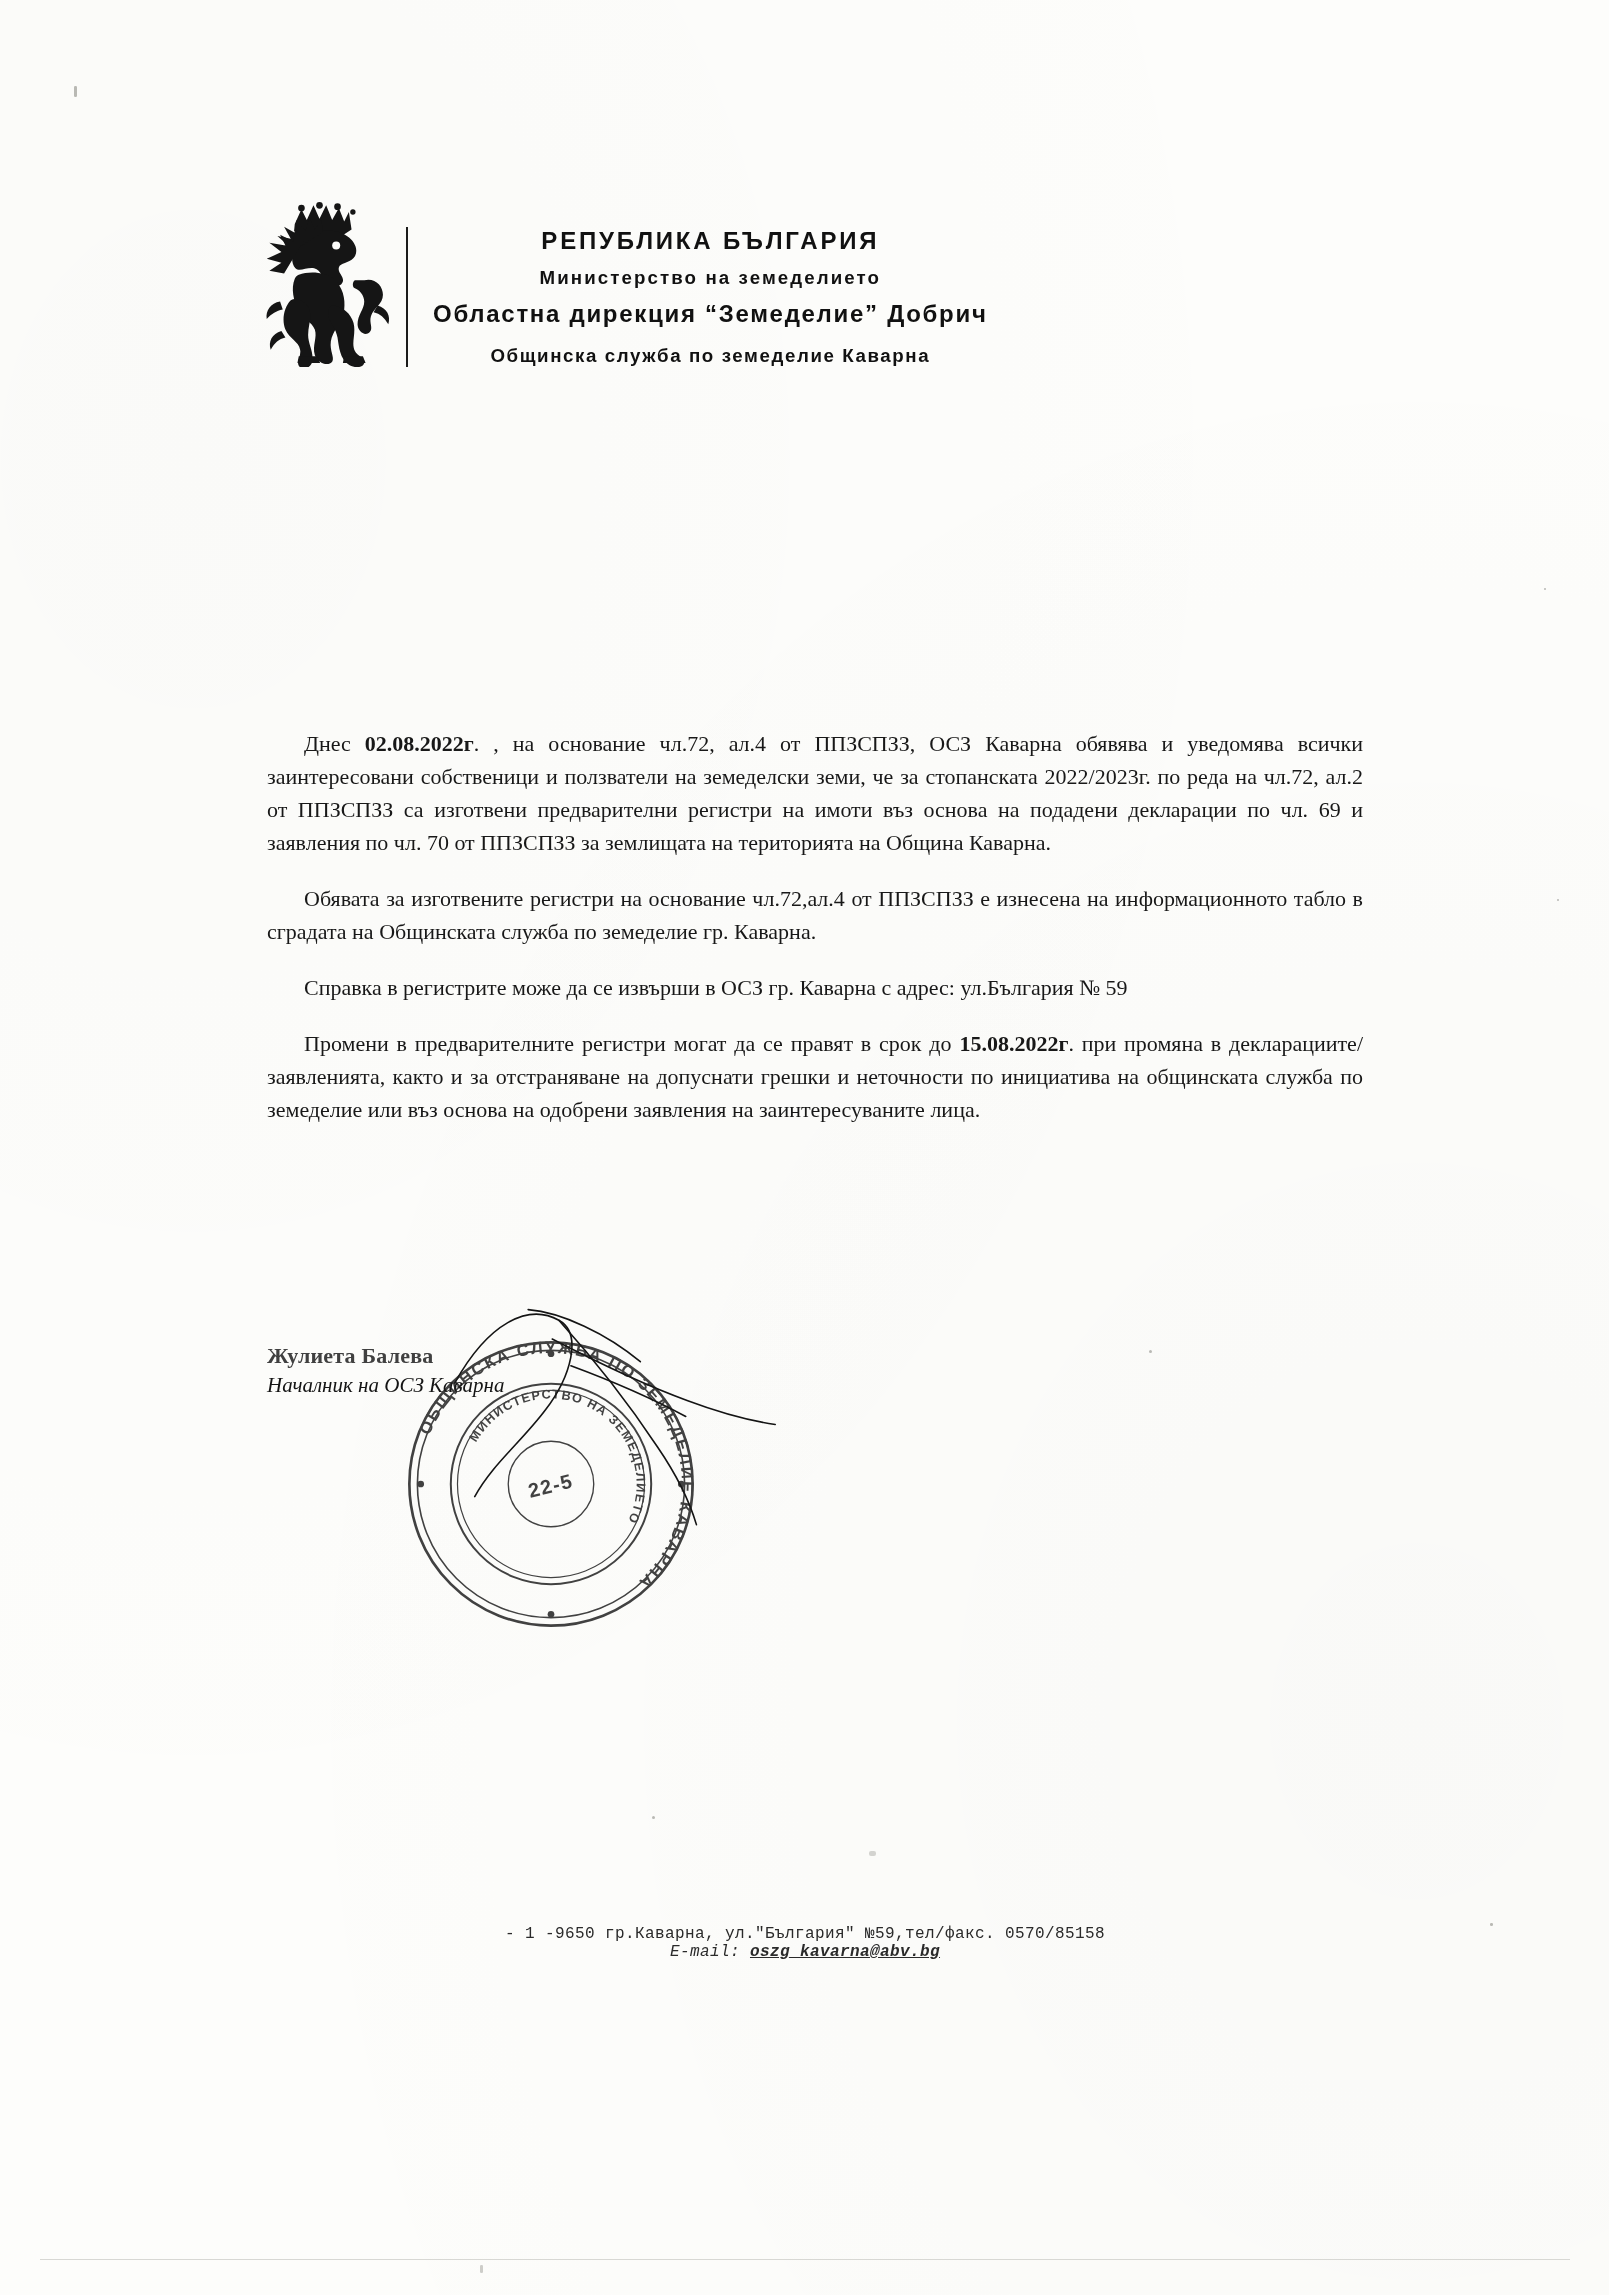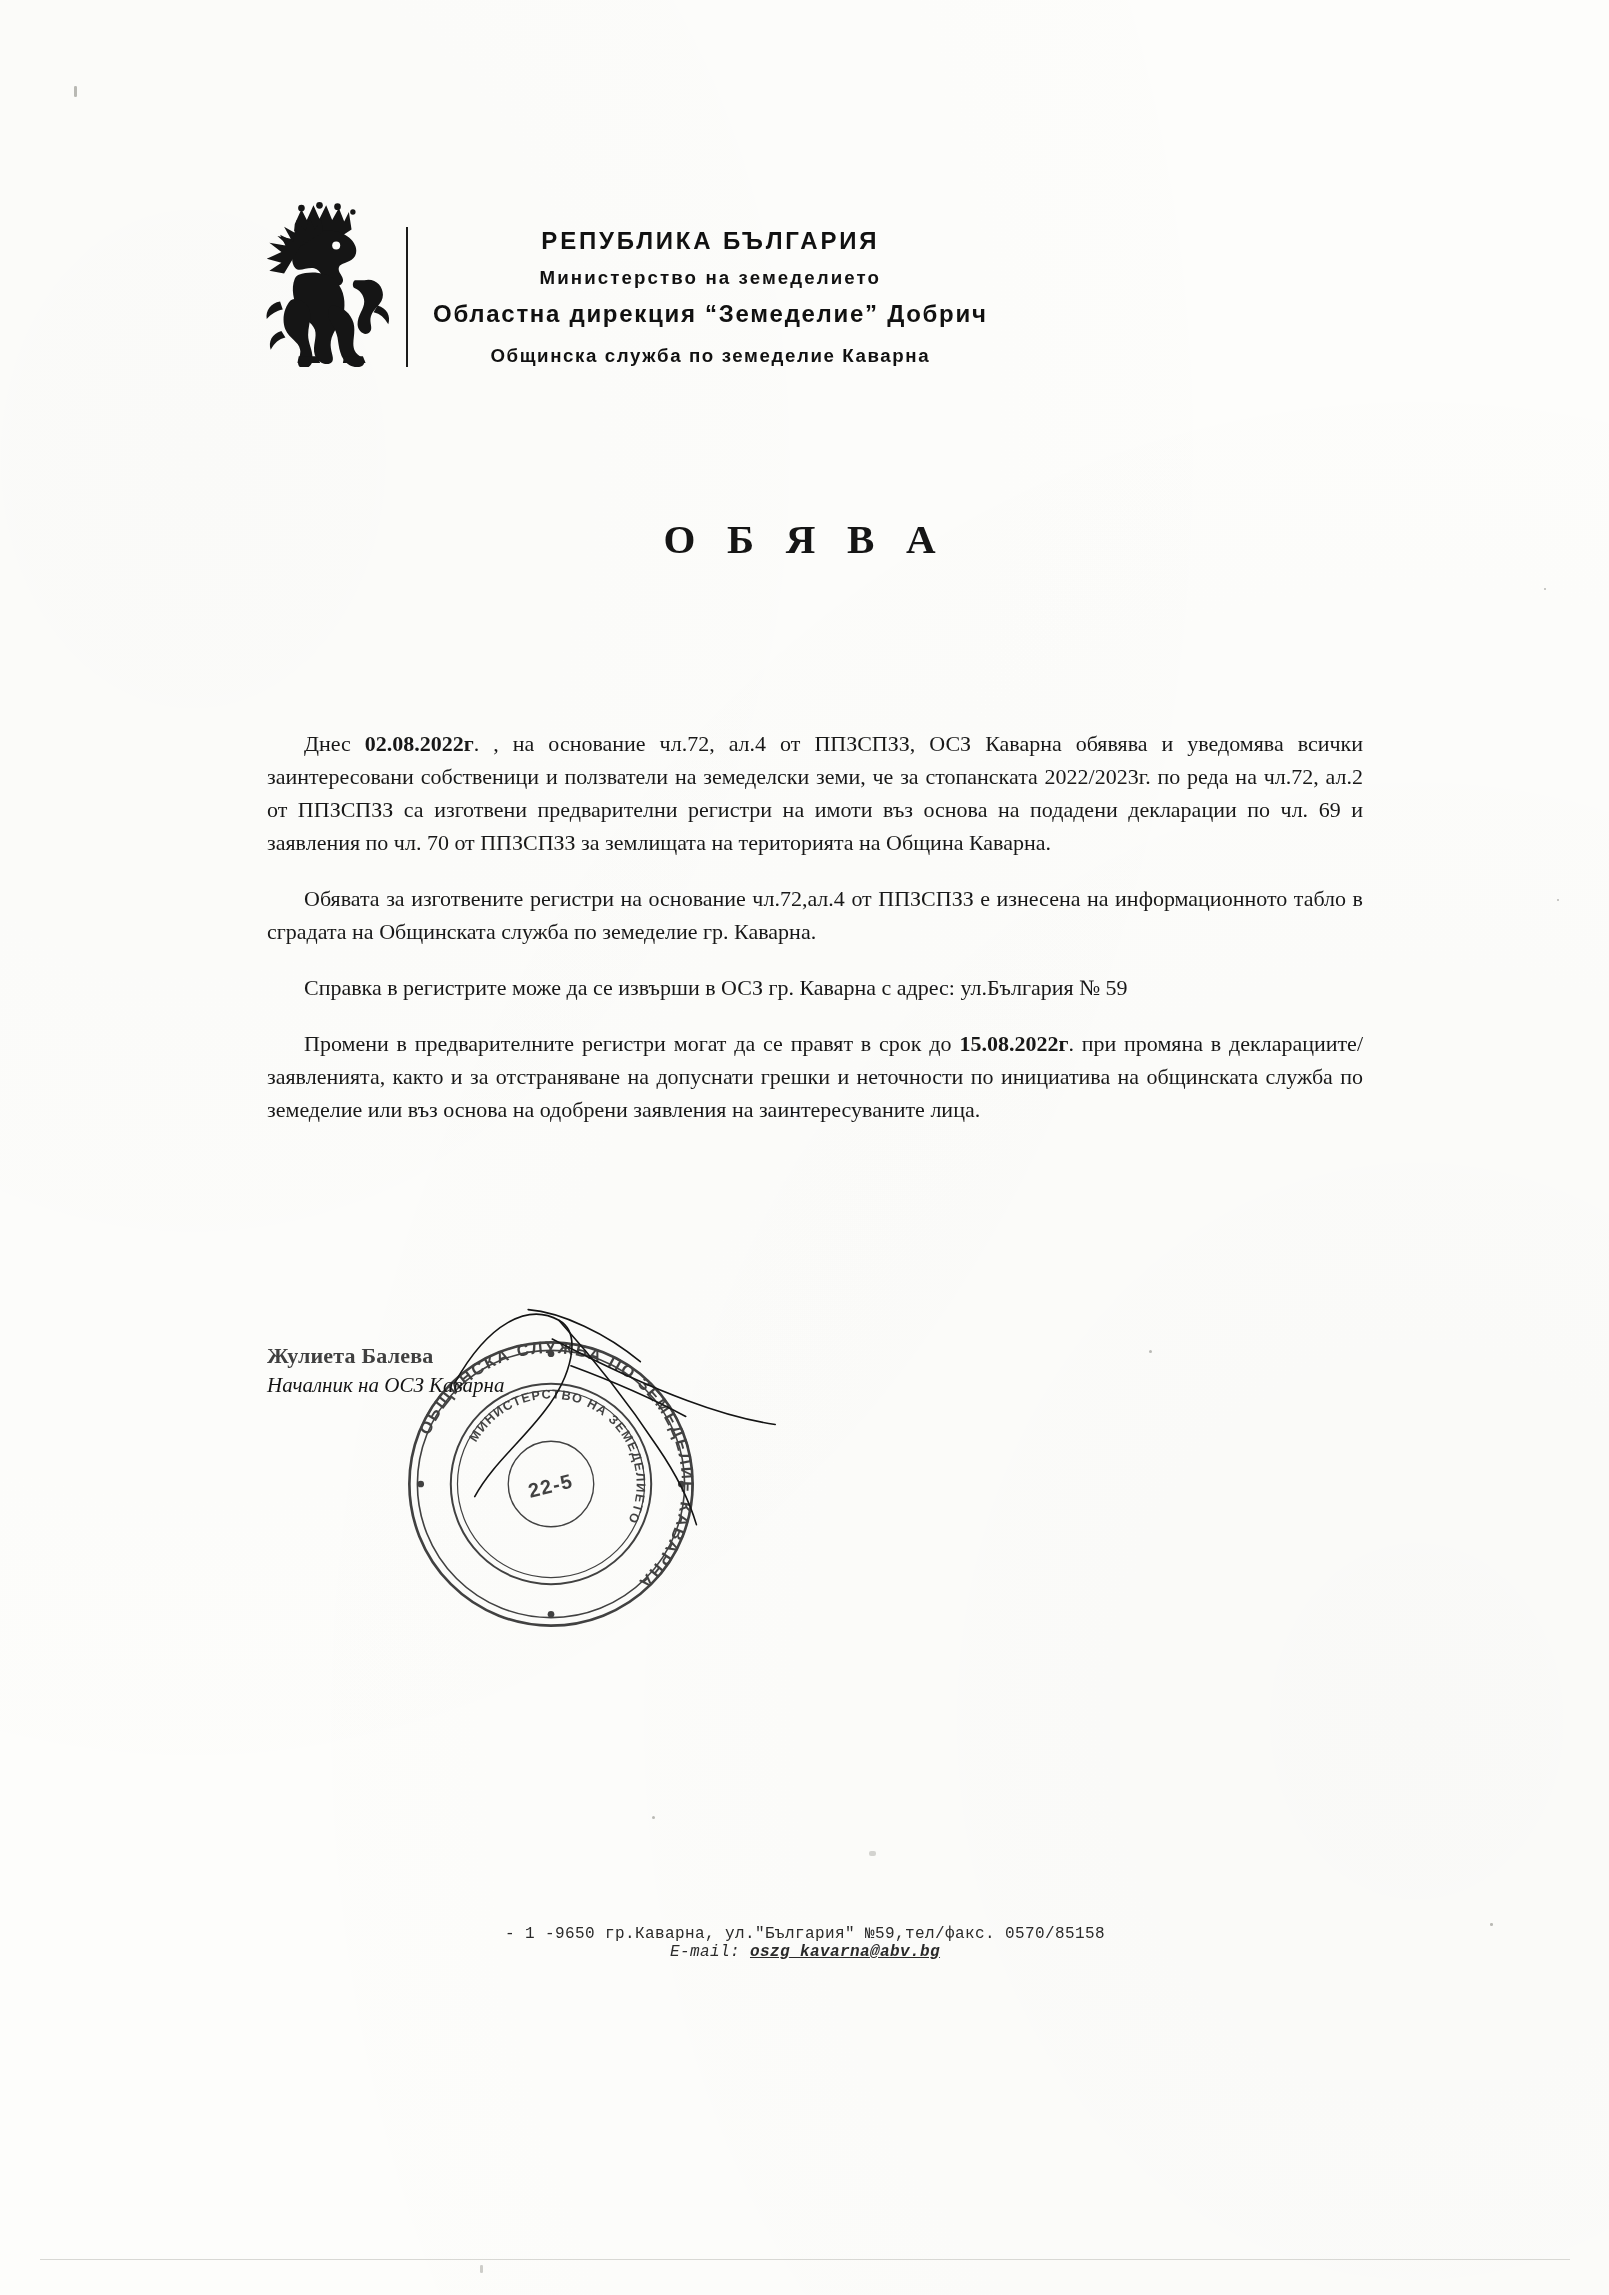--- a/index.html
+++ b/index.html
@@ -239,21 +239,20 @@
     <div class="header-divider"></div>
 
     <div class="header-text">
       <div class="hline1">РЕПУБЛИКА БЪЛГАРИЯ</div>
       <div class="hline2">Министерство на земеделието</div>
       <div class="hline3">Областна дирекция “Земеделие” Добрич</div>
       <div class="hline4">Общинска служба по земеделие Каварна</div>
     </div>
   </div>
 
-  <div class="doc-title">О Б Я В А</div>
 
   <div class="body-text">
     <p class="para indent"><span>Днес </span><b class="bold">02.08.2022г</b><span>. , на основание чл.72, ал.4 от ППЗСПЗЗ, ОСЗ Каварна обявява и уведомява всички заинтересовани собственици и ползватели на земеделски земи, че за стопанската 2022/2023г. по реда на чл.72, ал.2 от ППЗСПЗЗ са изготвени предварителни регистри на имоти въз основа на подадени декларации по чл. 69 и заявления по чл. 70 от ППЗСПЗЗ за землищата на територията на Община Каварна.</span></p>
 
     <p class="para indent">Обявата за изготвените регистри на основание чл.72,ал.4 от ППЗСПЗЗ е изнесена на информационното табло в сградата на Общинската служба по земеделие гр. Каварна.</p>
 
     <p class="para indent">Справка в регистрите може да се извърши в ОСЗ  гр. Каварна с адрес: ул.България № 59</p>
 
     <p class="para indent"><span>Промени в предварителните регистри могат да се правят в срок до </span><b class="bold">15.08.2022г</b><span>. при промяна в декларациите/заявленията, както и за отстраняване на допуснати грешки и неточности по инициатива на общинската служба по земеделие или въз основа на одобрени заявления на заинтересуваните лица.</span></p>
   </div>

